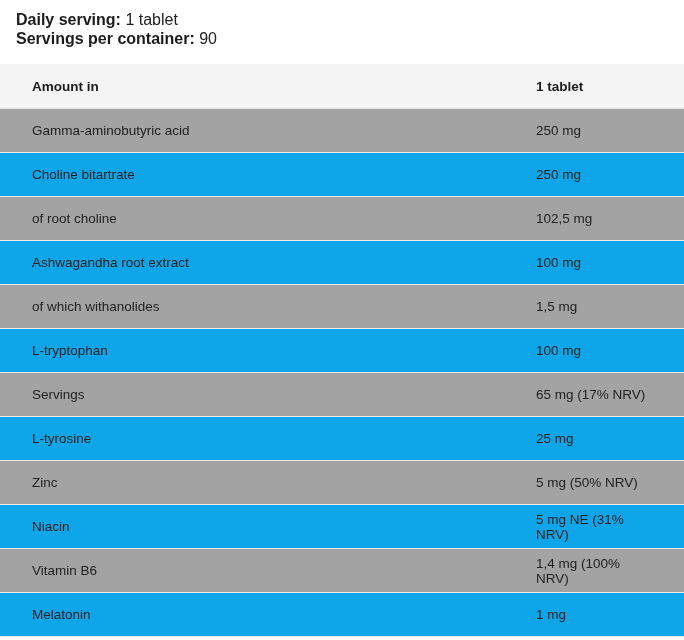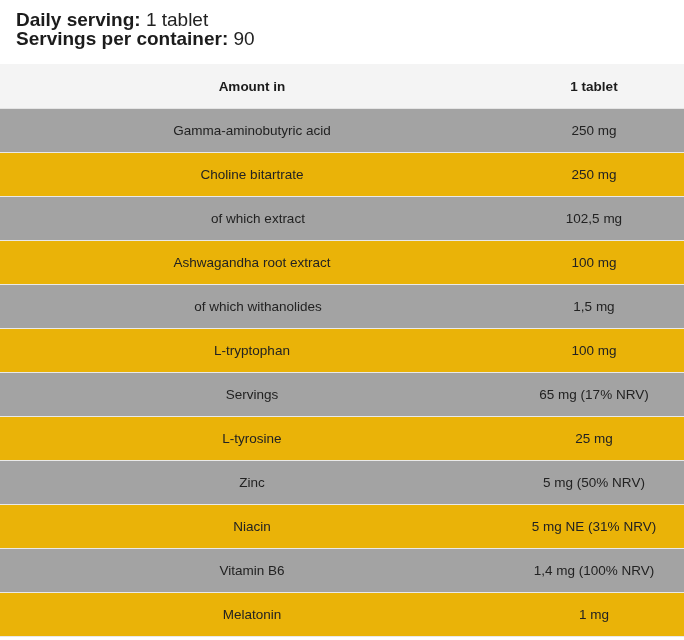--- a/index.html
+++ b/index.html
@@ -14,21 +14,21 @@
     color: #222222;
     -webkit-font-smoothing: antialiased;
   }
   .wrap {
     width: 684px;
     box-sizing: border-box;
     padding: 0;
   }
   .serving-block {
     padding: 10px 16px 4px 16px;
-    font-size: 19px;
+    font-size: 16px;
     line-height: 19px;
   }
   .serving-line {
     white-space: nowrap;
   }
   .serving-line .lbl {
     font-weight: bold;
     color: #1c1c1c;
   }
   .serving-line .val {
@@ -38,40 +38,40 @@
   table.nutri {
     width: 684px;
     border-collapse: collapse;
     table-layout: fixed;
     margin-top: 12px;
     font-size: 13.5px;
   }
   table.nutri col.c1 { width: 504px; }
   table.nutri col.c2 { width: 180px; }
   table.nutri th, table.nutri td {
-    text-align: center;
+    text-align: left;
     vertical-align: middle;
-    padding: 0 20px;
+    padding: 0 32px;
     height: 43px;
     border-bottom: 1px solid #e9e9e9;
     font-weight: normal;
     color: #222222;
   }
   table.nutri thead th {
     font-weight: bold;
     color: #1c1c1c;
     background: #f4f4f4;
     border-bottom: 1px solid #e4e4e4;
     height: 44px;
   }
   table.nutri tbody tr.odd td {
     background: #a3a3a3;
   }
   table.nutri tbody tr.even td {
-    background: #eab308;
+    background: #0ea5e9;
   }
   table.nutri td.indent {
     padding-left: 32px;
   }
   .footnote {
     padding: 10px 4px 8px 4px;
     font-size: 12.5px;
     color: #333333;
   }
 </style>
@@ -103,21 +103,21 @@
     <tbody>
         <tr class="odd">
           <td>Gamma-aminobutyric acid</td>
           <td>250 mg</td>
         </tr>
         <tr class="even">
           <td>Choline bitartrate</td>
           <td>250 mg</td>
         </tr>
         <tr class="odd">
-          <td class="indent">of which extract</td>
+          <td class="indent">of root choline</td>
           <td>102,5 mg</td>
         </tr>
         <tr class="even">
           <td>Ashwagandha root extract</td>
           <td>100 mg</td>
         </tr>
         <tr class="odd">
           <td class="indent">of which withanolides</td>
           <td>1,5 mg</td>
         </tr>

